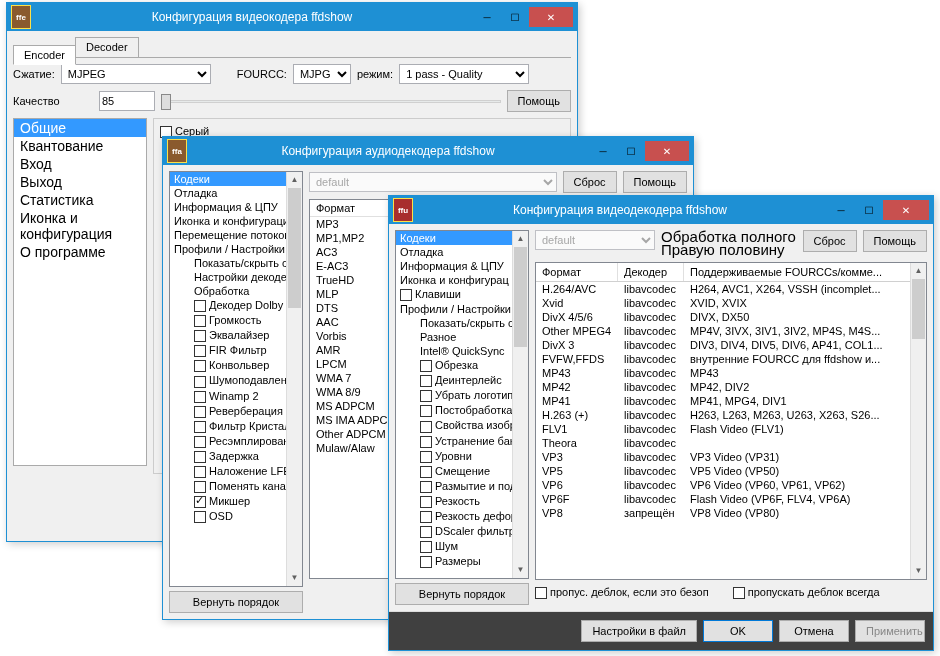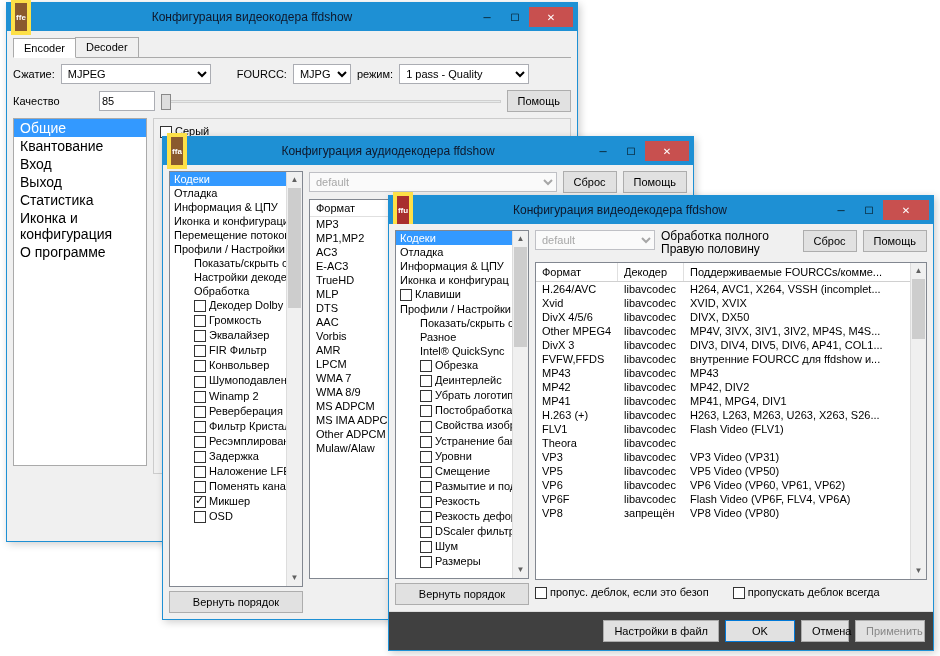--- a/index.html
+++ b/index.html
@@ -1,28 +1,28 @@
 <!DOCTYPE html>
 <html><head>
 <meta charset="utf-8">
 <style>
 * { box-sizing: border-box; margin: 0; padding: 0; }
 body { font-family: Tahoma, sans-serif; font-size: 11px; background: #fff; width: 940px; height: 656px; position: relative; overflow: hidden; }
 .window { position: absolute; border: 1px solid #1e90d4; background: #f0f0f0; box-shadow: 2px 2px 8px rgba(0,0,0,0.2); }
 .titlebar { background: #1e90d4; color: #000; height: 28px; display: flex; align-items: center; padding: 0 4px; }
-.titlebar-icon { width: 20px; height: 36px; background: #8a5a2e; display: inline-flex; align-items: center; justify-content: center; color: #fff; font-size: 8px; font-weight: bold; border: 4px solid #fde047; }
-.titlebar-title { flex: 1; text-align: center; font-size: 12px; color: #0f172a; }
+.titlebar-icon { width: 20px; height: 24px; background: #8a5a2e; display: inline-flex; align-items: center; justify-content: center; color: #fff; font-size: 8px; font-weight: bold; border: 1px solid #fde047; }
+.titlebar-title { flex: 1; text-align: center; font-size: 12px; color: #ffffff; }
 .titlebar-buttons { display: flex; gap: 0; }
 .tb-btn { width: 28px; height: 20px; background: #1e90d4; display: flex; align-items: center; justify-content: center; cursor: pointer; font-size: 10px; color: #000; }
 .tb-btn.close { background: #c8504f; color: #fff; width: 44px; }
 .tb-btn.close.wide { width: 46px; }
 .content { background: #f0f0f0; padding: 6px; }
 .tabs { display: flex; border-bottom: 1px solid #aaa; }
 .tab { padding: 3px 10px; border: 1px solid #aaa; border-bottom: none; background: #f0f0f0; cursor: pointer; margin-right: -1px; font-size: 11px; }
-.tab.active { background: #fff; border-bottom: 1px solid #fff; position: relative; top: 1px; }
+.tab.active { background: #fff; border-bottom: 1px solid #fff; position: relative; top: 8px; }
 .row { display: flex; align-items: center; gap: 6px; margin: 6px 0; }
 .label { font-size: 11px; }
 select, input[type=text] { font-size: 11px; padding: 1px 2px; border: 1px solid #abadb3; background: #fff; height: 20px; }
 .btn { padding: 2px 10px; border: 1px solid #adadad; background: #e1e1e1; cursor: pointer; font-size: 11px; height: 22px; }
 .btn.disabled { color: #888; }
 .sidebar { background: #fff; border: 1px solid #aaa; width: 134px; height: 348px; overflow: hidden; font-size: 14px; }
 .sidebar-item { padding: 1px 6px; cursor: pointer; }
 .sidebar-item.selected { background: #3399ff; color: #fff; }
 .tree { background: #fff; border: 1px solid #828790; overflow: hidden; font-size: 11px; position: relative; }
 .tree-item { padding: 1px 4px; cursor: pointer; white-space: nowrap; }
@@ -223,21 +223,21 @@
               <div class="scroll-btn" style="top:0">▲</div>
               <div class="scroll-thumb" style="top:16px;height:100px"></div>
               <div class="scroll-btn" style="bottom:0">▼</div>
             </div>
         </div>
         <button class="btn" style="margin-top:4px">Вернуть порядок</button>
       </div>
       <div style="flex:1; display:flex; flex-direction:column;">
         <div class="row" style="margin-top:0; align-items:flex-start;">
           <select style="width:120px; color:#888" disabled=""><option>default</option></select>
-          <div style="flex:1; font-size:12px; line-height:13px;">
+          <div style="flex:1; font-size:15px; line-height:13px;">
             <div>Обработка полного</div>
             <div>Правую половину</div>
           </div>
           <button class="btn">Сброс</button>
           <button class="btn">Помощь</button>
         </div>
         <div class="table" style="flex:1; position:relative;">
           <div class="table-header">
             <div class="th" style="width:82px">Формат</div>
             <div class="th" style="width:66px">Декодер</div>
@@ -338,17 +338,17 @@
         <div class="row">
           <label><span class="cb"></span><span>пропус. деблок, если это безоп</span></label>
           <span style="width:12px"></span>
           <label><span class="cb"></span><span>пропускать деблок всегда</span></label>
         </div>
       </div>
     </div>
     <div class="bottom-bar">
       <button class="btn">Настройки в файл</button>
       <button class="btn" style="width:70px;border-color:#0078d7">OK</button>
-      <button class="btn" style="width:48px">Отмена</button>
+      <button class="btn" style="width:70px">Отмена</button>
       <button class="btn disabled" style="width:70px">Применить</button>
     </div>
   </div>
 </div>
 
 </body></html>

